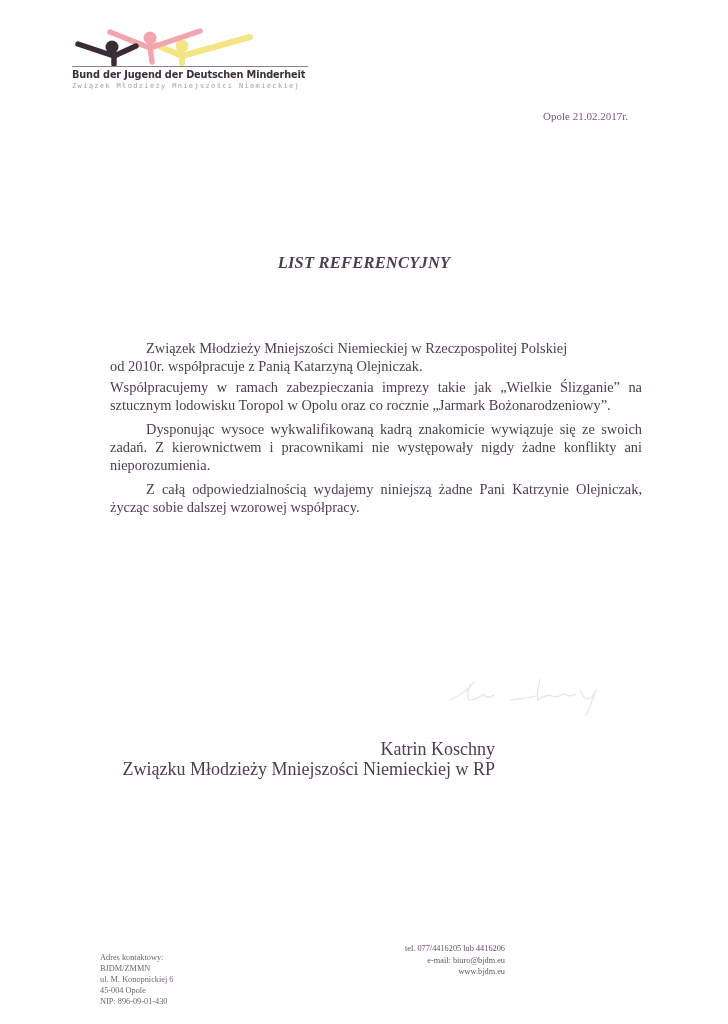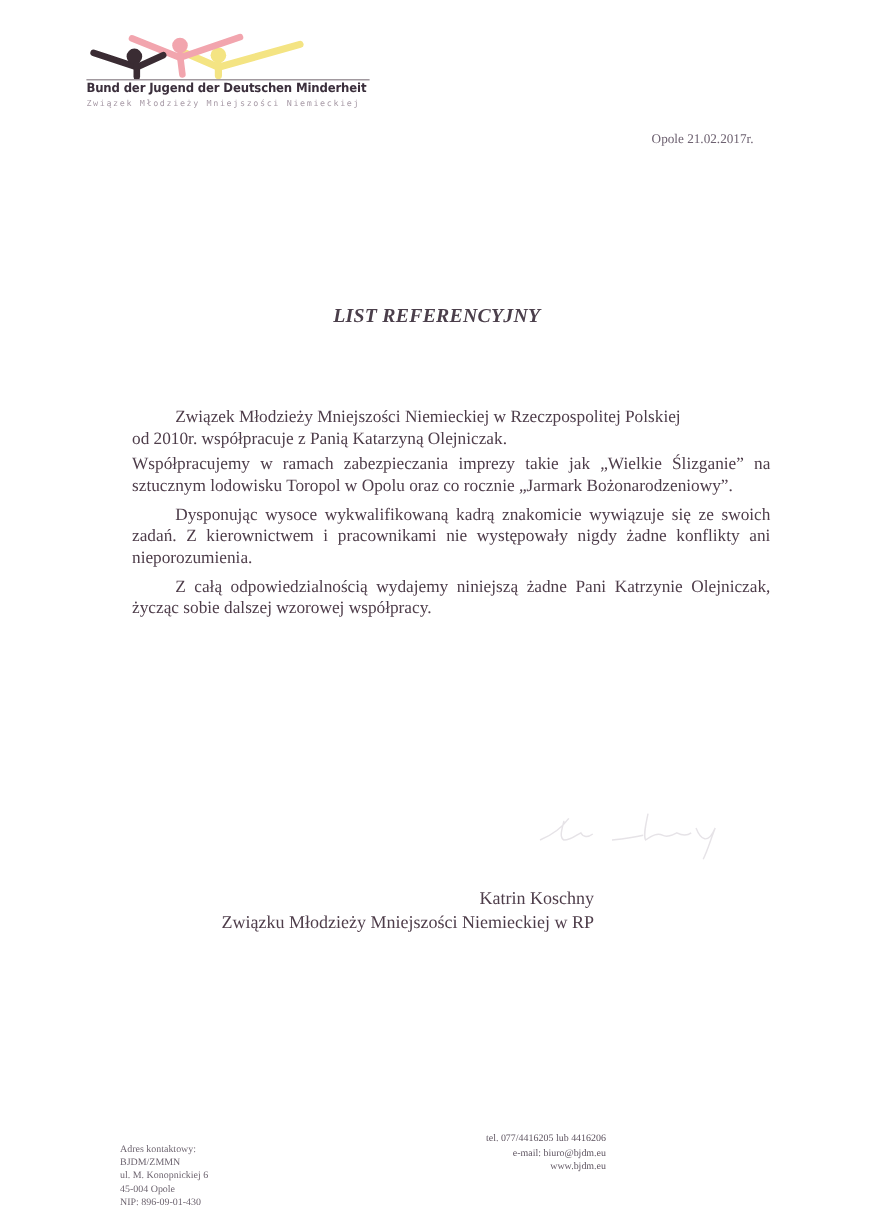--- a/index.html
+++ b/index.html
@@ -108,21 +108,21 @@
       top: 670px;
       width: 180px;
       height: 50px;
       opacity: 0.35;
     }
     .sig-block {
       position: absolute;
       right: 86px;
       top: 739px;
       text-align: right;
-      font-size: 15px;
+      font-size: 18px;
       line-height: 20px;
       color: #4e3d4a;
     }
     .sig-block div { white-space: nowrap; }
 
     .footer-left {
       position: absolute;
       left: 100px;
       top: 952px;
       font-size: 8.3px;

